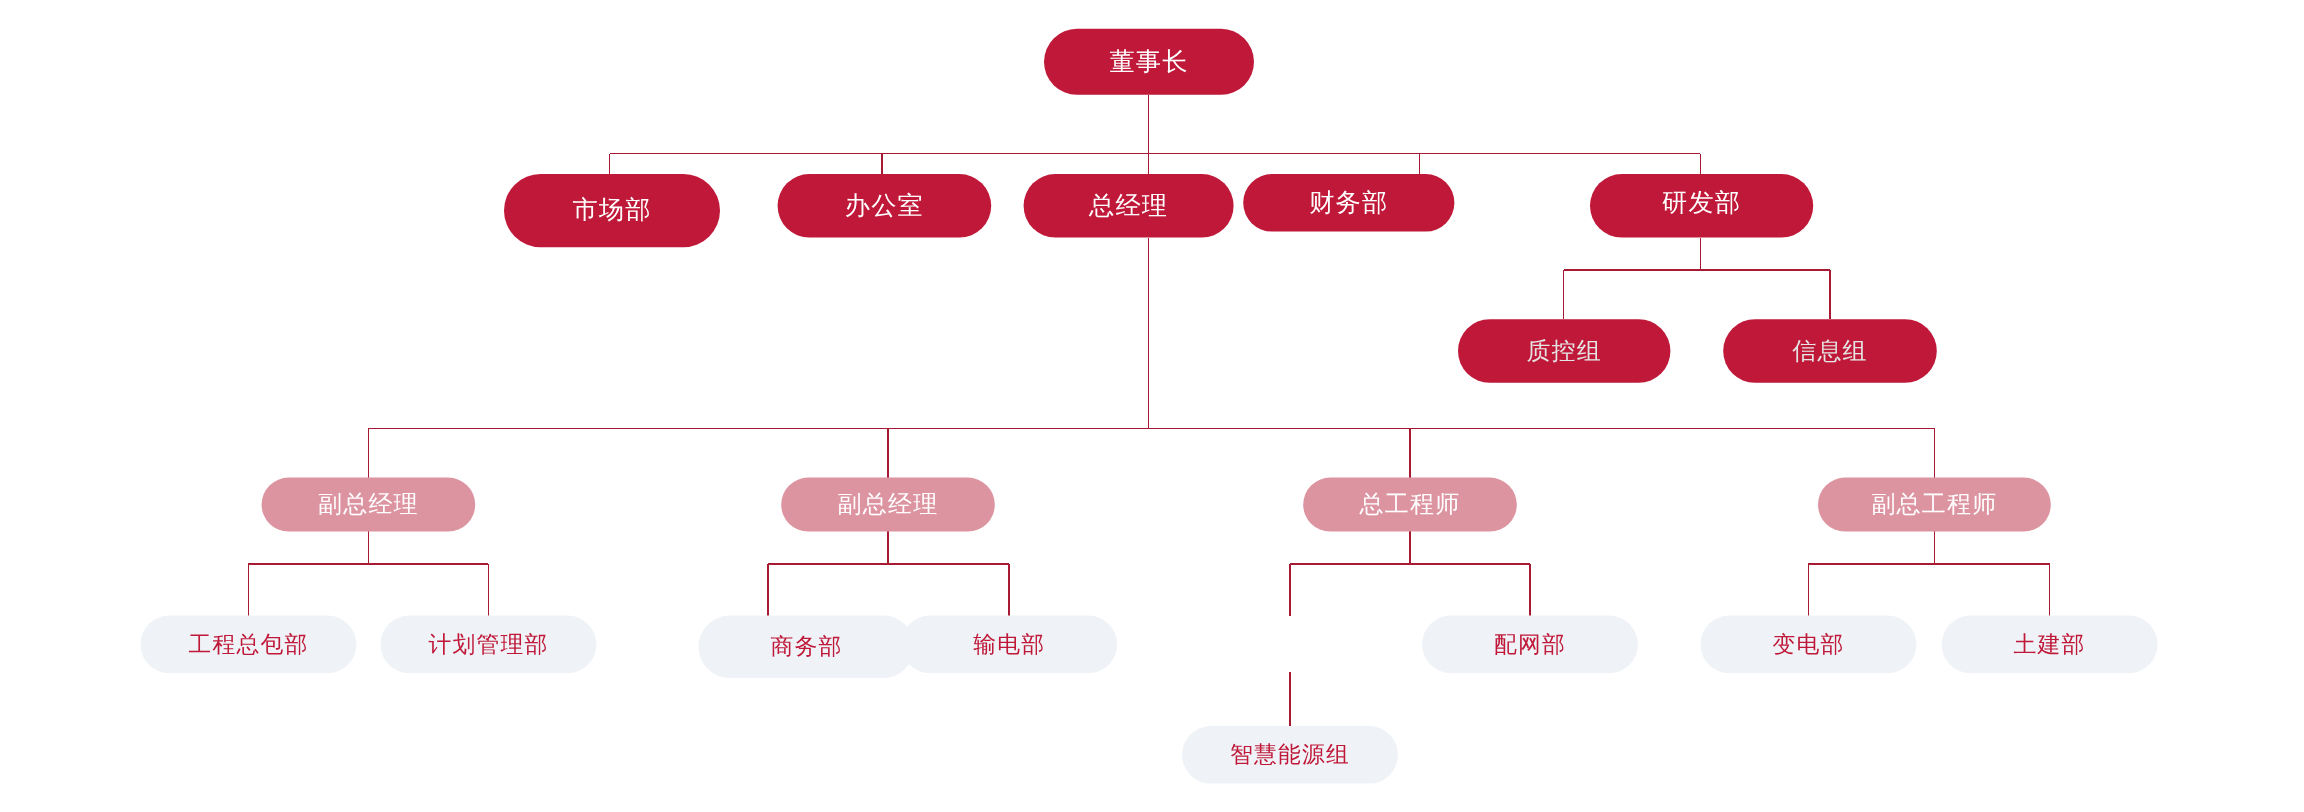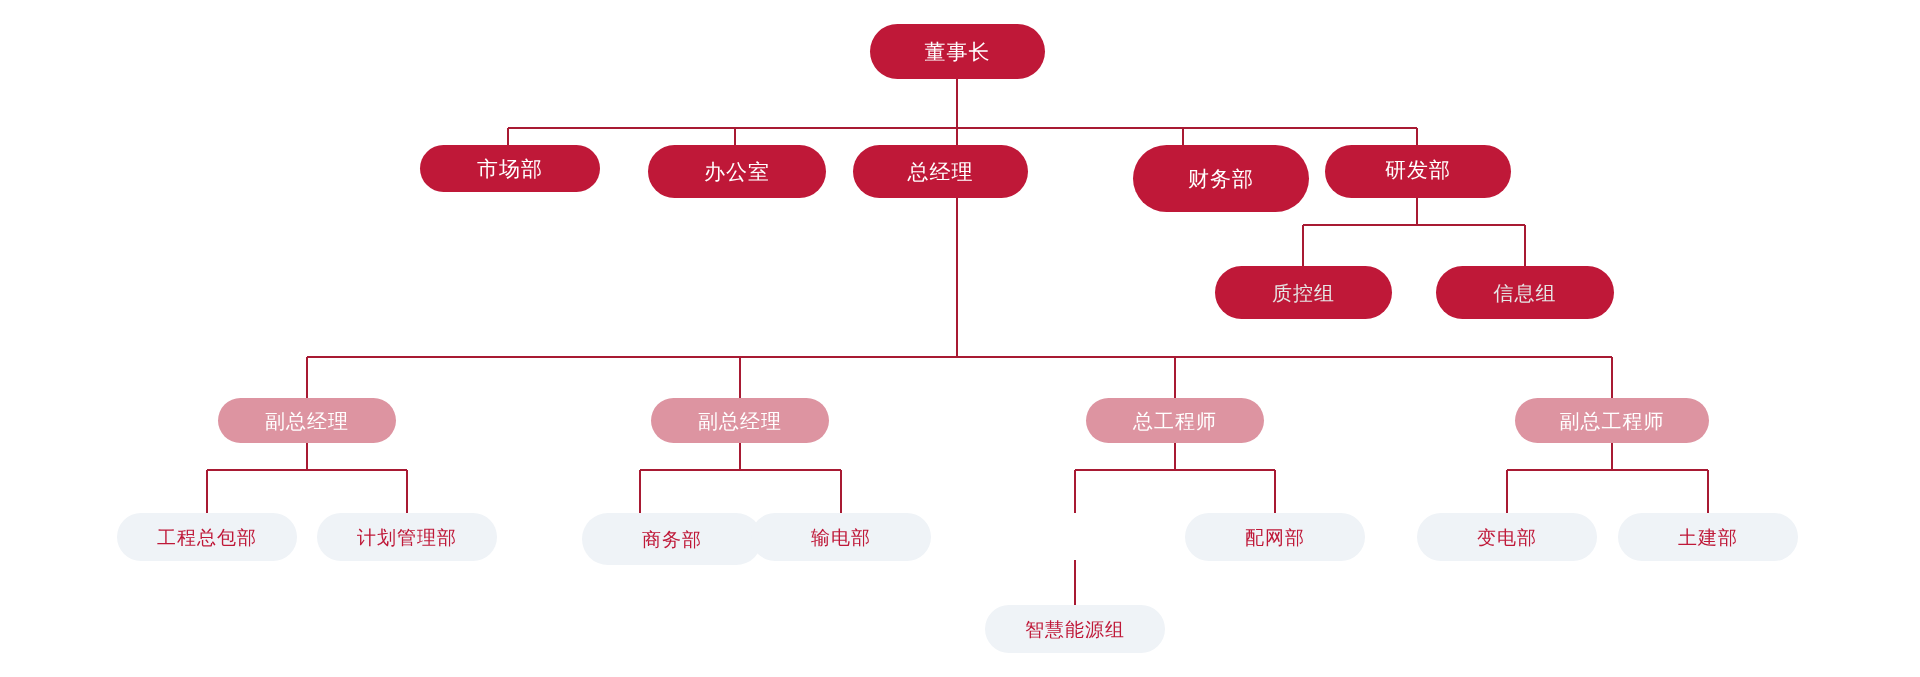--- a/index.html
+++ b/index.html
@@ -114,30 +114,30 @@
       <path d="M1708,470 L1708,513"></path>
 
       <path d="M1075,560 L1075,605"></path>
     </g>
   </svg>
 
   <div class="node lvl-root" style="left:870px; top:24px; width:175px; height:55px;">
     <span class="node-label">董事长</span>
   </div>
 
-  <div class="node lvl-dept" style="left:420px; top:145px; width:180px; height:47px;">
+  <div class="node lvl-dept" style="left:420px; top:145px; width:180px; height:61px;">
     <span class="node-label">市场部</span>
   </div>
   <div class="node lvl-dept" style="left:648px; top:145px; width:178px; height:53px;">
     <span class="node-label">办公室</span>
   </div>
   <div class="node lvl-dept" style="left:853px; top:145px; width:175px; height:53px;">
     <span class="node-label">总经理</span>
   </div>
-  <div class="node lvl-dept" style="left:1133px; top:145px; width:176px; height:67px;">
+  <div class="node lvl-dept" style="left:1036px; top:145px; width:176px; height:48px;">
     <span class="node-label">财务部</span>
   </div>
   <div class="node lvl-dept" style="left:1325px; top:145px; width:186px; height:53px;font-family:Liberation Mono, monospace;">
     <span class="node-label">研发部</span>
   </div>
 
   <div class="node lvl-sub" style="left:1215px; top:266px; width:177px; height:53px;">
     <span class="node-label">质控组</span>
   </div>
   <div class="node lvl-sub" style="left:1436px; top:266px; width:178px; height:53px;">

